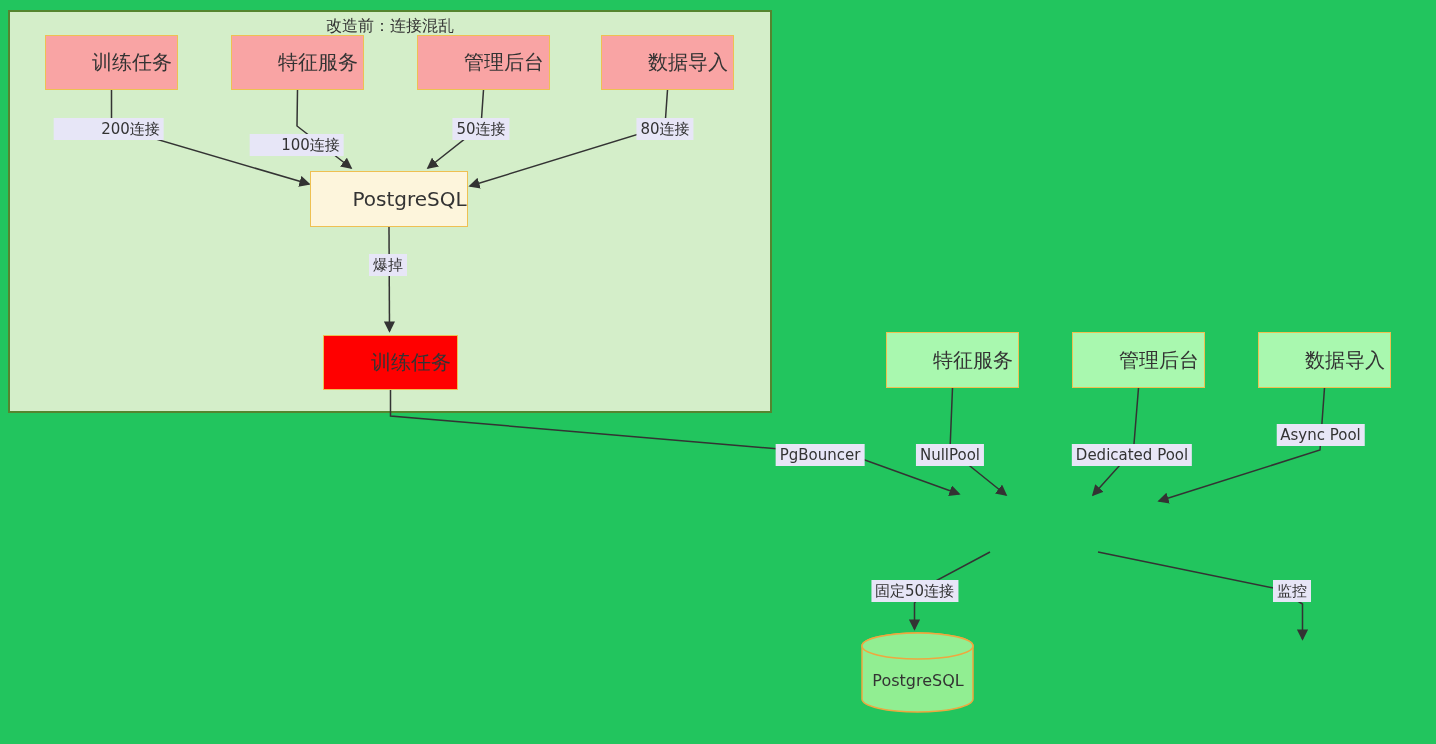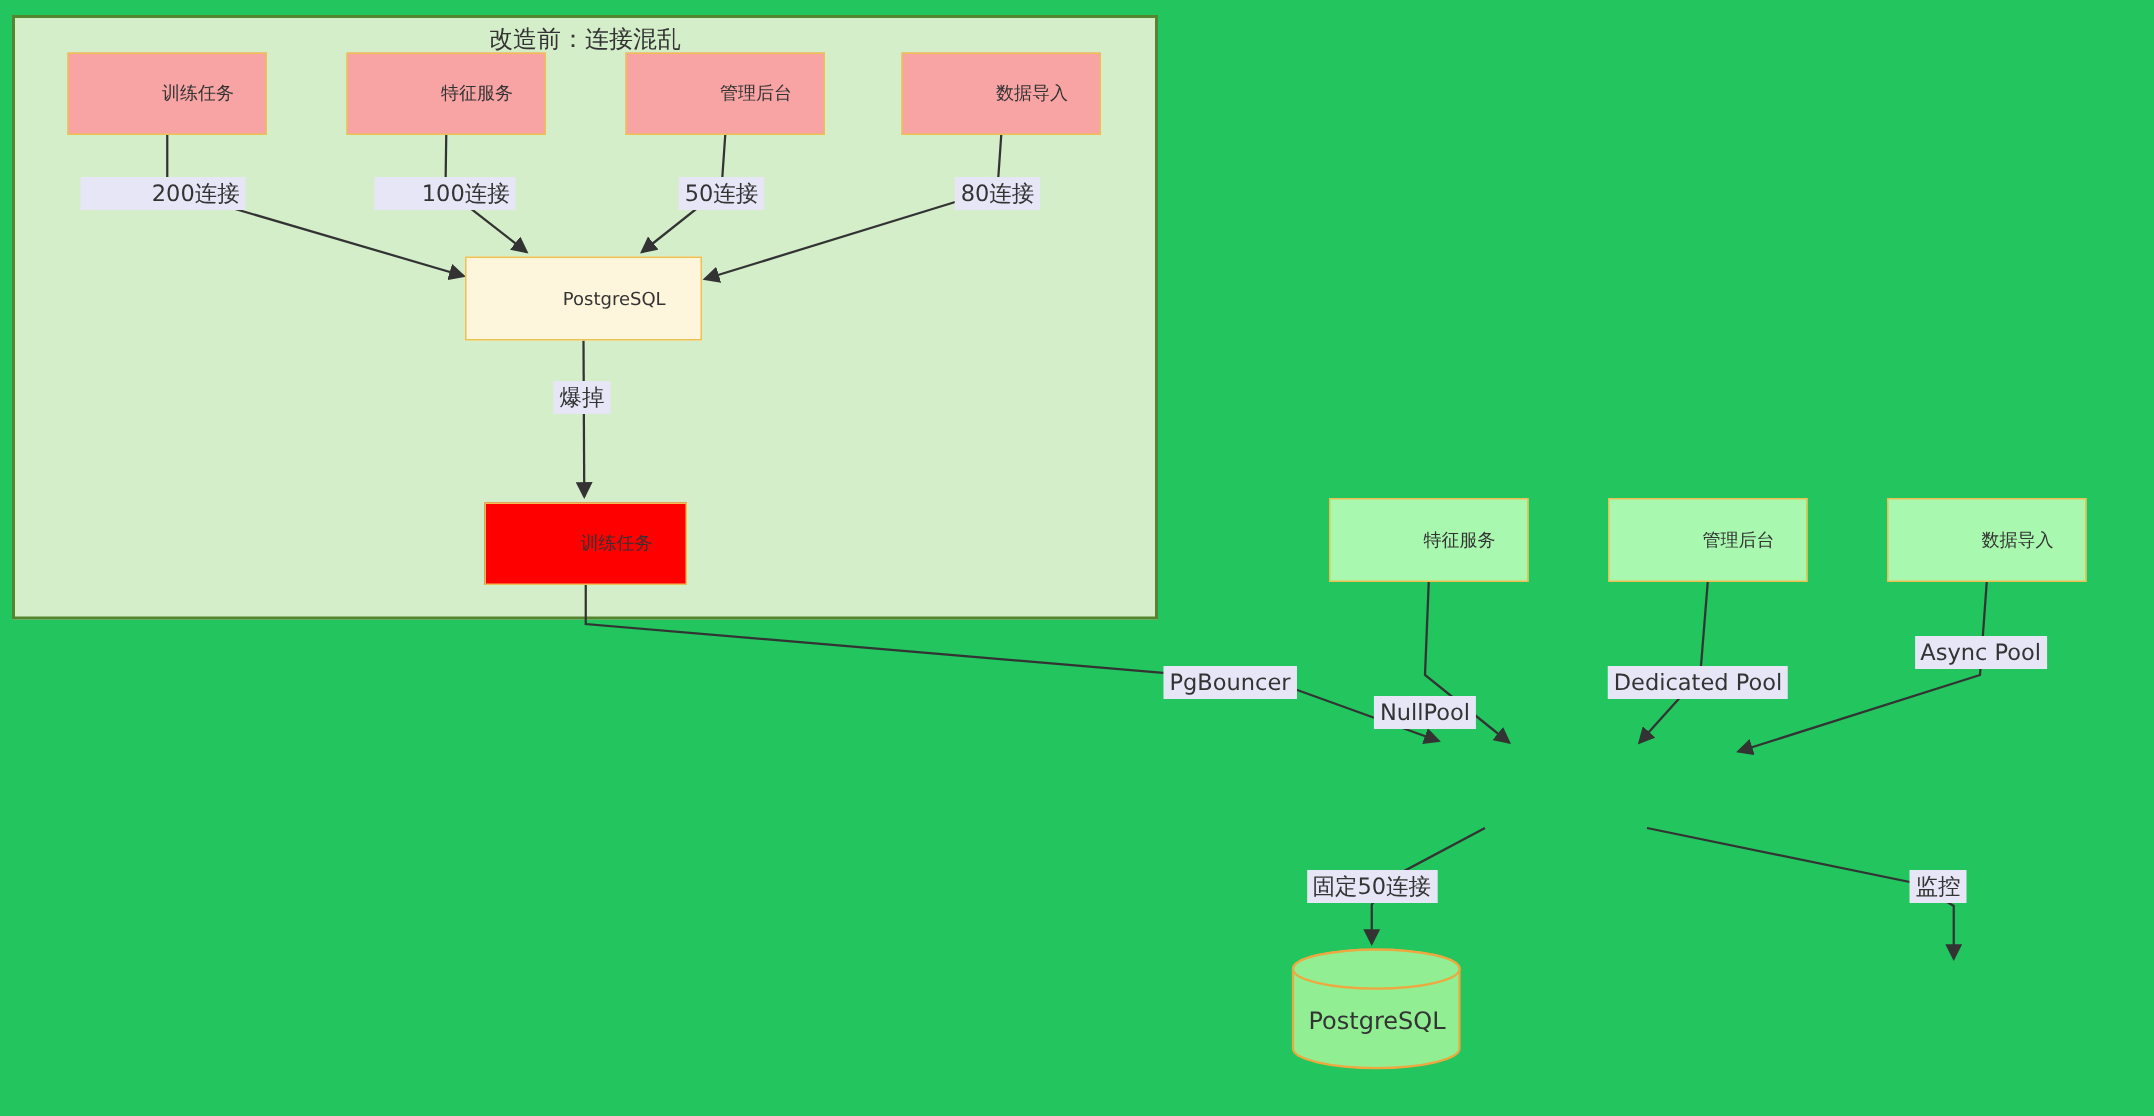--- a/index.html
+++ b/index.html
@@ -17,21 +17,21 @@
   .sg-title {
     position:absolute; top:4px; left:0; right:0;
     text-align:center; font-size:16px; color:#333;
   }
   #sg-before { left:8px; top:10px; width:764px; height:403px; }
   #sg-after  { left:793px; top:307px; width:634px; height:429px; }
   .edges-svg { position:absolute; left:0; top:0; pointer-events:none; }
   .node {
     position:absolute; box-sizing:border-box;
     display:flex; align-items:center; justify-content:center;
-    border:1.4px solid #eec052; font-size:12px; color:#333;
+    border:1.4px solid #eec052; font-size:20px; color:#333;
     white-space:nowrap;
     padding-left:41px;
   }
   .pink   { background:#f9a4a4; }
   .green  { background:#a9f8af; }
   .cream  { background:#fdf5dc; }
   .purple { background:#b9b4f1; }
   .red    { background:#ff0000; }
   .yellow { background:#fbf9a4; }
   .elabel {
@@ -114,25 +114,25 @@
     </div>
   <div class="node green" id="n-a-admin">
       <span>管理后台</span>
     </div>
   <div class="node green" id="n-a-import">
       <span>数据导入</span>
     </div>
   <div class="cyl-label">PostgreSQL</div>
 
   <div class="elabel" style="left:108.5px; top:129px;padding-left:48px;">200连接</div>
-  <div class="elabel" style="left:296.5px; top:129px;padding-left:32px;">100连接</div>
+  <div class="elabel" style="left:296.5px; top:145px;padding-left:32px;">100连接</div>
   <div class="elabel" style="left:481px;   top:129px;">50连接</div>
   <div class="elabel" style="left:665px;   top:129px;">80连接</div>
   <div class="elabel" style="left:388px;   top:265px;">爆掉</div>
 
   <div class="elabel" style="left:820px;    top:455px;">PgBouncer</div>
-  <div class="elabel" style="left:950px;    top:455px;margin-top:20px;">NullPool</div>
+  <div class="elabel" style="left:950px;    top:455px;">NullPool</div>
   <div class="elabel" style="left:1132px;   top:455px;">Dedicated Pool</div>
   <div class="elabel" style="left:1320.5px; top:435px;">Async Pool</div>
   <div class="elabel" style="left:914.5px;  top:591px;">固定50连接</div>
   <div class="elabel" style="left:1281px; top:591px;margin-left:11px;">监控</div>
 
 </div>
 
 </body></html>

